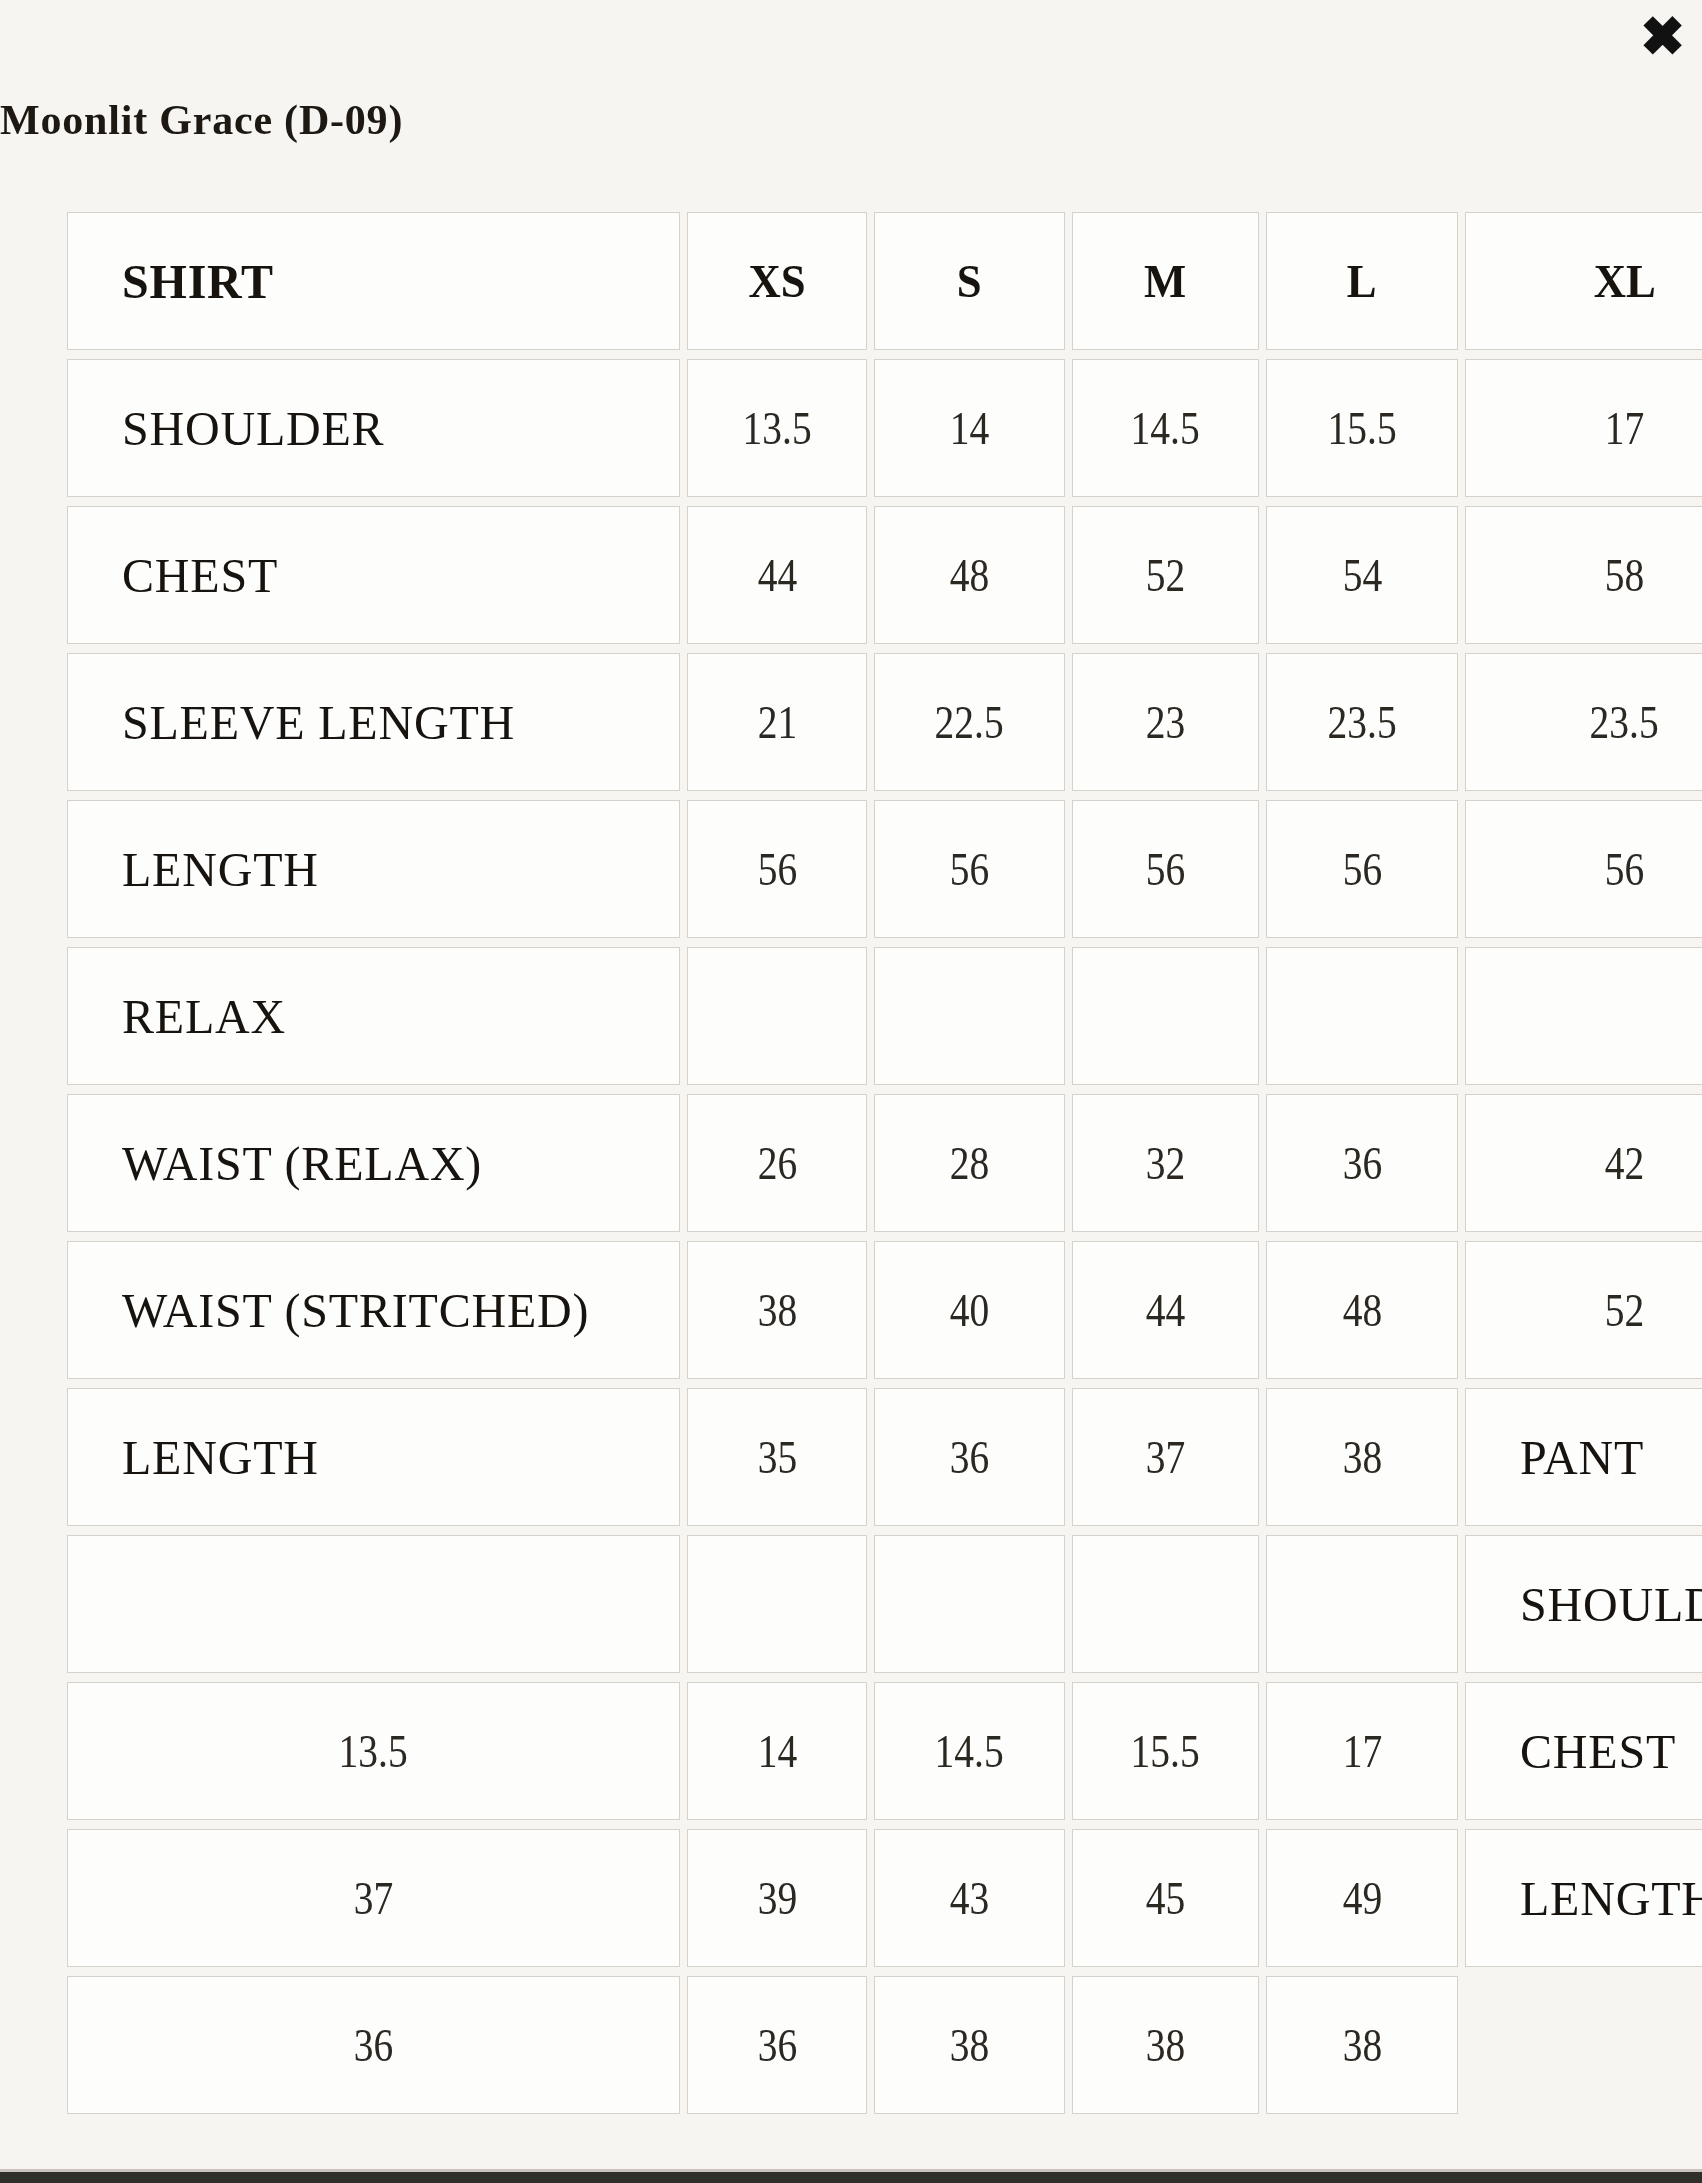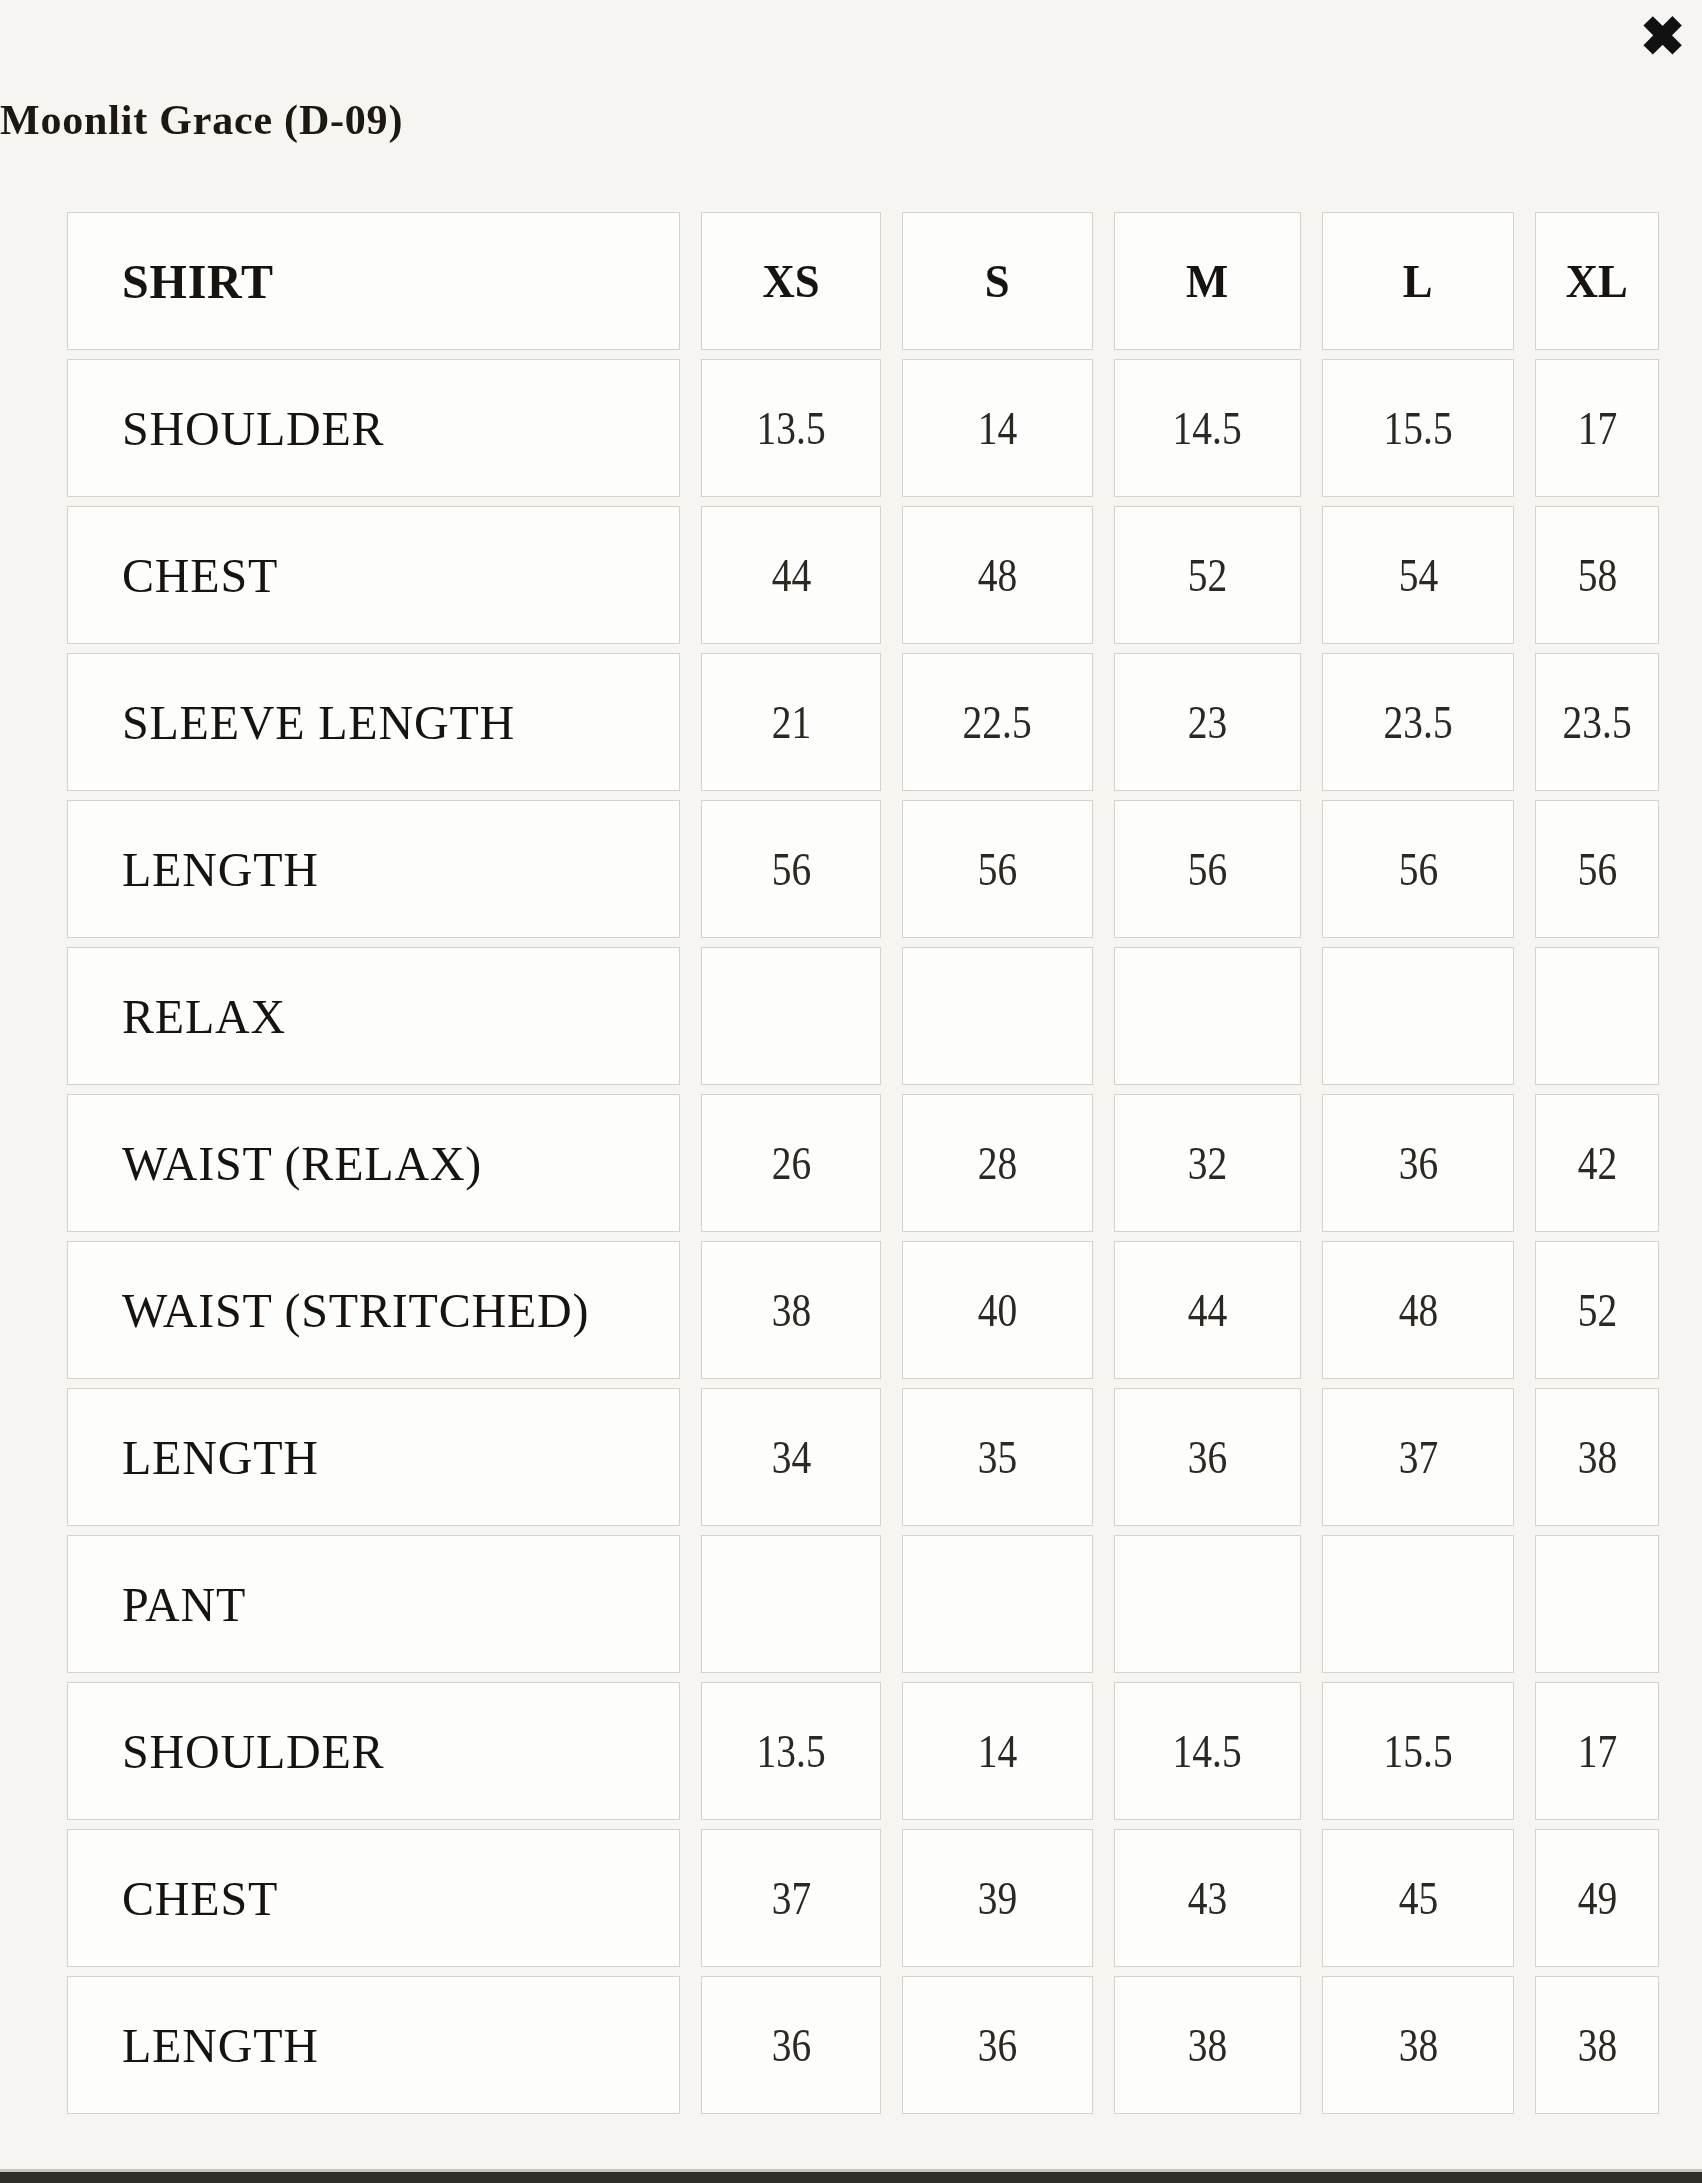--- a/index.html
+++ b/index.html
@@ -23,21 +23,21 @@
     position:absolute;top:96px;left:0;width:100%;
     text-align:left;
     font-size:42px;font-weight:700;color:#1d1812;
     letter-spacing:0.8px;
   }
   .size-table{
     position:absolute;left:67px;top:212px;width:1592px;
     display:grid;
     grid-template-columns:613px 180px 191px 187px 192px 1fr;
     grid-auto-rows:138px;
-    gap:9px 21px;
+    gap:9px 7px;
   }
   .cell{
     background:#fdfdfc;
     border:0.8px solid #d5d1cb;
     display:flex;align-items:center;
     box-sizing:border-box;
   }
   .cell.label{
     padding-left:54px;
     font-size:48px;font-weight:400;
@@ -200,23 +200,20 @@
     </div>
   <div class="cell value">
       <span>48</span>
     </div>
   <div class="cell value">
       <span>52</span>
     </div>
 
   <div class="cell label">LENGTH</div>
   <div class="cell value">
-      <span>34</span>
-    </div>
-  <div class="cell value">
       <span>35</span>
     </div>
   <div class="cell value">
       <span>36</span>
     </div>
   <div class="cell value">
       <span>37</span>
     </div>
   <div class="cell value">
       <span>38</span>

